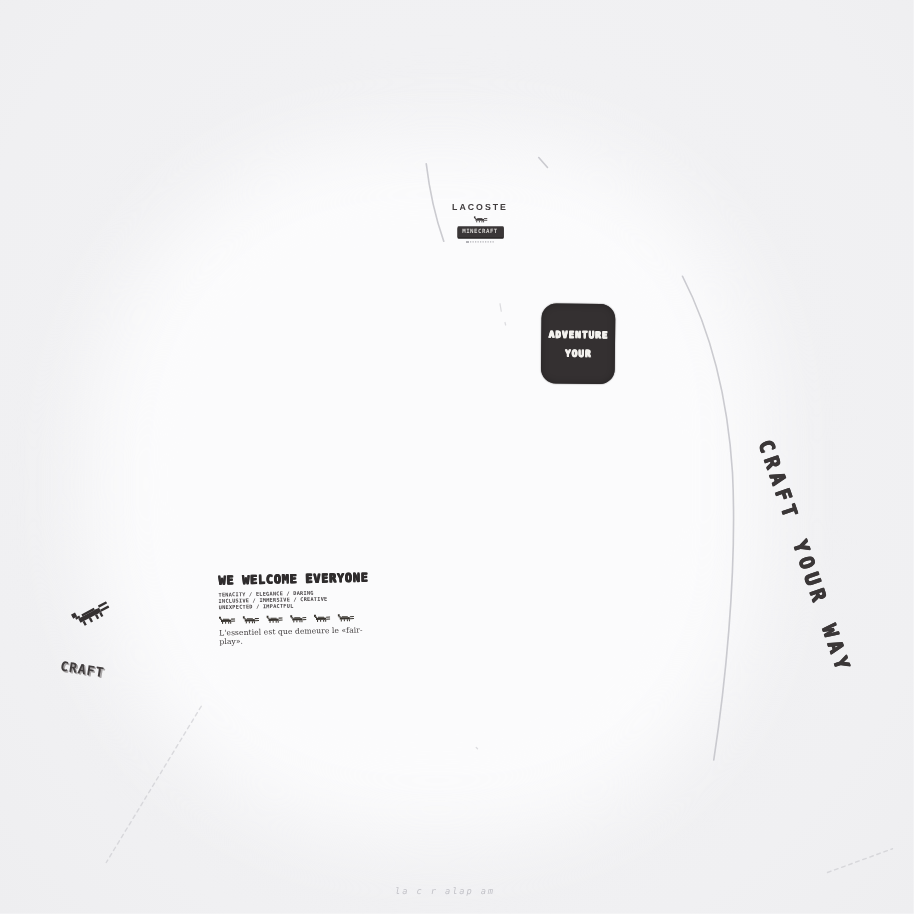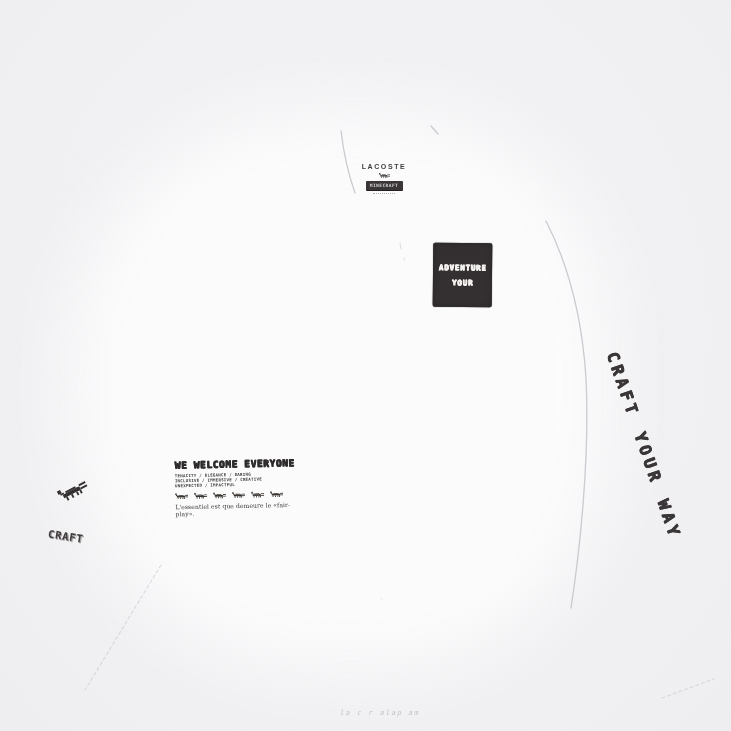--- a/index.html
+++ b/index.html
@@ -26,21 +26,21 @@
   .mc-banner{
     margin-top:2px;width:37px;height:9px;background:#3a3637;border-radius:1px;
     display:flex;align-items:center;justify-content:center;
     box-shadow:0 1px 0 #232021;
   }
   .mc-banner span{font-size:4.6px;letter-spacing:0.4px;color:#d6d4d2;}
   .fine-print{margin-top:3px;width:22px;border-bottom:1.4px dotted #a6a6ac;opacity:.85;}
 
   
   .patch{
-    left:433px;top:243px;width:59px;height:64px;background:#343031;border-radius:2px;
+    left:433px;top:243px;width:59px;height:64px;background:#343031;border-radius:12px;
     transform:rotate(0.6deg);
     display:flex;flex-direction:column;align-items:center;justify-content:center;gap:6px;
     box-shadow:inset 0 0 6px rgba(0,0,0,.25), 0 0 1px #2a2728;
   }
   .patch .l1,.patch .l2{font-size:7.5px;letter-spacing:0.8px;color:#f4f2ef;}
 
   
   .side-print{
     left:621px;top:349px;transform:rotate(71deg);transform-origin:0 0;
     font-size:16px;letter-spacing:4px;word-spacing:3px;white-space:nowrap;color:#3b3738;
@@ -58,21 +58,21 @@
   
   .sleeve-croc{left:58px;top:482px;transform:rotate(-28deg);}
   .sleeve-craft{
     left:48px;top:530px;transform:rotate(9deg);
     font-size:10.5px;letter-spacing:0.8px;color:#413d3e;
     text-shadow:1.4px 1px 0 #a9a6a7, 0.7px 0.5px 0 #6d696a;
   }
 
   
   .watermark{
-    left:340px;top:709px;width:100px;font-size:7px;letter-spacing:1.5px;
+    left:316px;top:709px;width:100px;font-size:7px;letter-spacing:1.5px;
     color:#9a9aa2;opacity:.55;font-family:"DejaVu Sans Mono",monospace;font-style:italic;
   }
 
   .seams{left:0;top:0;}
 </style>
 </head>
 <body>
 
 <div class="abs shirt-blob"></div>
 

